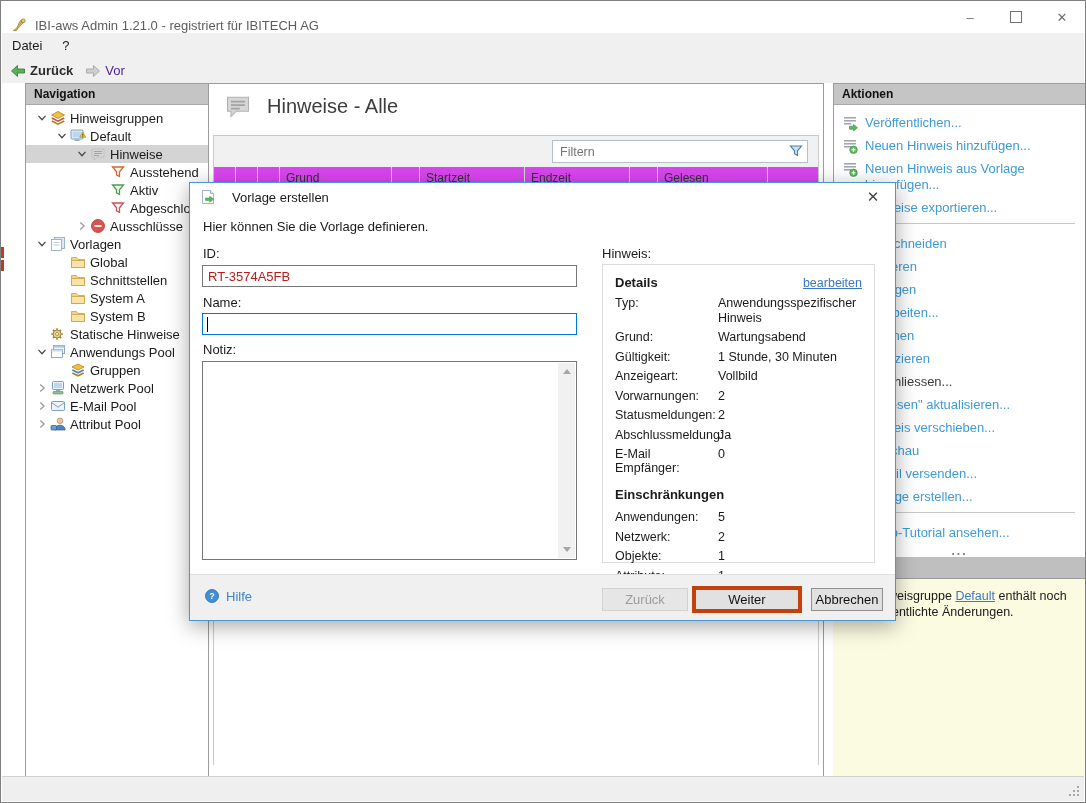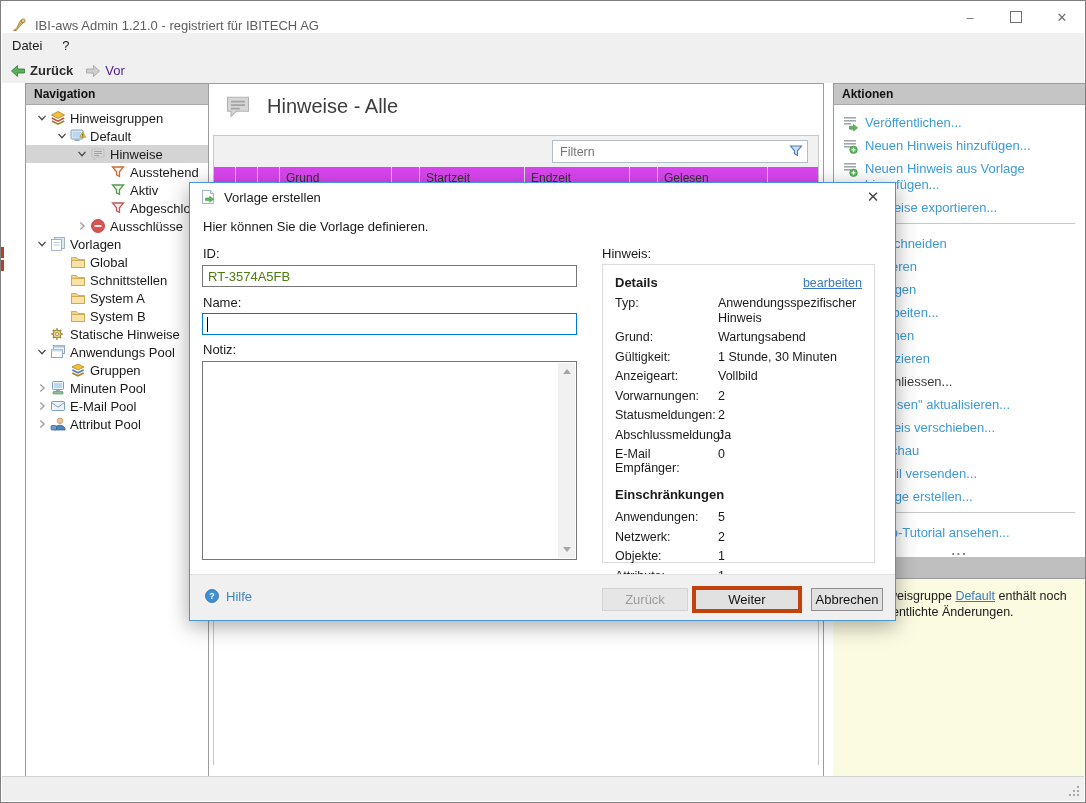--- a/index.html
+++ b/index.html
@@ -71,27 +71,27 @@
     box-sizing:border-box;padding:9px 6px 0 14px;font-size:12.5px;line-height:16px;color:#1a1a1a;}
   .notification a{color:#3b78c3;text-decoration:underline;}
   
   .statusbar{position:absolute;left:1px;right:1px;bottom:1px;height:24px;background:#efefef;
     border-top:1px solid #d2d2d2;}
   .grip{position:absolute;right:3px;bottom:3px;width:14px;height:14px;}
   
   .dialog{position:absolute;left:188px;top:181px;width:707px;height:439px;background:#fff;
     border:1px solid #4a96d2;box-sizing:border-box;box-shadow:0 5px 20px rgba(0,0,0,.35);z-index:50;}
   .dlg-titlebar{position:absolute;left:0;top:0;right:0;height:28px;display:flex;align-items:center;
-    padding-left:10px;gap:8px;}
+    padding-left:10px;gap:16px;}
   .dlg-title{font-size:13px;color:#1a1a1a;}
   .dlg-close{position:absolute;right:12px;top:5px;font-size:15px;color:#444;width:20px;text-align:center;}
   .dlg-desc{position:absolute;left:13px;top:36px;font-size:13px;}
   .fld-label{position:absolute;font-size:13px;}
   .txt-input{position:absolute;left:12px;width:375px;height:22px;border:1px solid #767676;
-    box-sizing:border-box;font-family:"Liberation Sans",sans-serif;font-size:13px;padding:0 5px;color:#4d7c0f;outline:none;background:#fff;}
+    box-sizing:border-box;font-family:"Liberation Sans",sans-serif;font-size:13px;padding:0 5px;color:#b91c1c;outline:none;background:#fff;}
   .txt-input.focused{border:1px solid #0078d7;}
   .caret{position:absolute;left:17px;top:134px;width:1px;height:15px;background:#000;z-index:5;}
   .notiz{position:absolute;left:12px;top:178px;width:375px;height:199px;border:1px solid #767676;
     box-sizing:border-box;background:#fff;}
   .notiz-scroll{position:absolute;right:1px;top:1px;bottom:1px;width:17px;background:#f1f1f1;}
   .sarrow{position:absolute;left:0;width:17px;height:17px;display:flex;align-items:center;justify-content:center;}
   .sarrow.up{top:0;}.sarrow.down{bottom:0;}
   .tri-up{width:0;height:0;border-left:4px solid transparent;border-right:4px solid transparent;border-bottom:5px solid #a6a6a6;}
   .tri-down{width:0;height:0;border-left:4px solid transparent;border-right:4px solid transparent;border-top:5px solid #a6a6a6;}
   .hint-box{position:absolute;left:412px;top:81px;width:273px;height:299px;border:1px solid #dcdcdc;
@@ -360,21 +360,21 @@
             </svg>
           </span>
           <span class="ticon">
             <svg viewBox="0 0 16 16">
               <rect x="2.5" y="1.5" width="11" height="8" rx="1" fill="#eaf2fa" stroke="#5b87b0" stroke-width="0.8"></rect>
               <rect x="4" y="3" width="8" height="5" fill="#bcd6ec"></rect>
               <rect x="6" y="9.5" width="4" height="1.5" fill="#8aa8c0"></rect>
               <rect x="3" y="11.5" width="10" height="2.5" rx="0.5" fill="#8fc08f" stroke="#4e8a4e" stroke-width="0.6"></rect>
             </svg>
           </span>
-          <span class="tlabel">Minuten Pool</span>
+          <span class="tlabel">Netzwerk Pool</span>
         </div>
         <div class="tree-row" style="padding-left: 8px;">
           <span class="expander">
             <svg viewBox="0 0 16 16">
               <polyline points="6,4 10.5,8 6,12" fill="none" stroke="#9a9a9a" stroke-width="1.4"></polyline>
             </svg>
           </span>
           <span class="ticon">
             <svg viewBox="0 0 16 16">
               <rect x="1.5" y="3.5" width="13" height="9" rx="1" fill="#eef4fb" stroke="#6f94b8" stroke-width="0.9"></rect>

